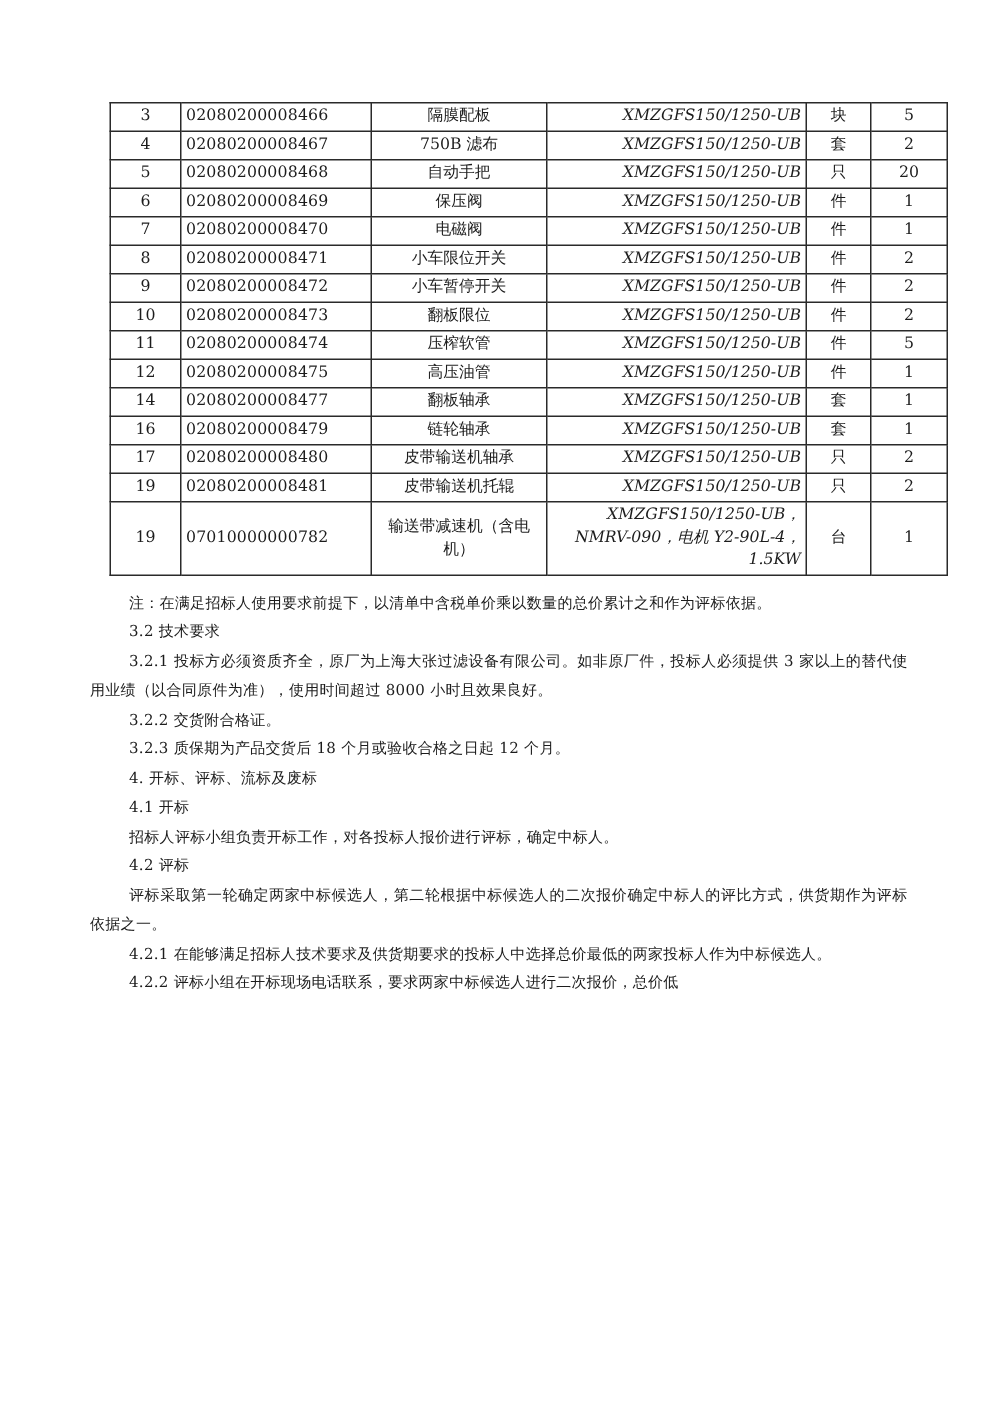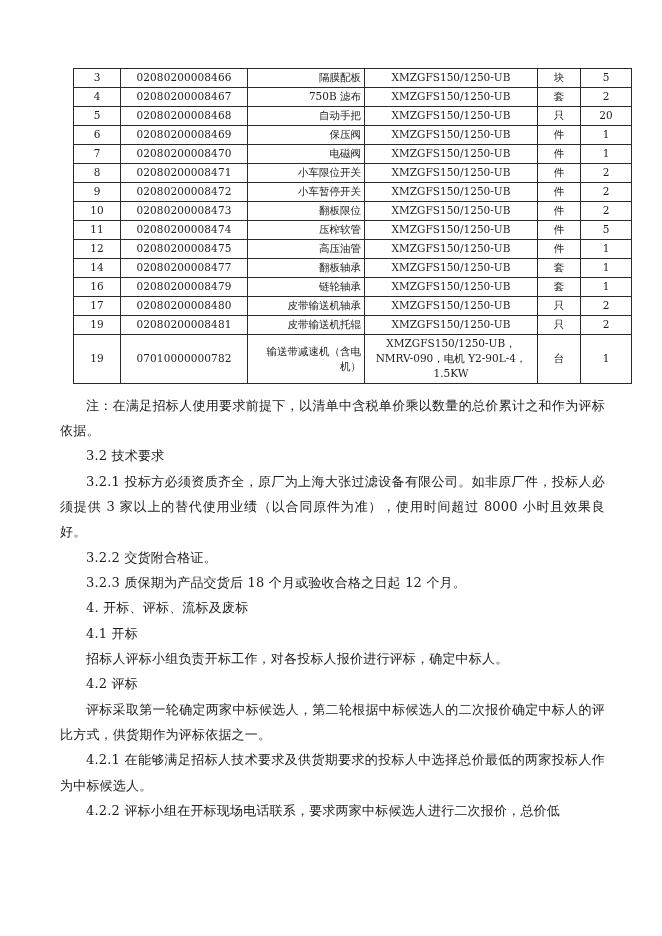--- a/index.html
+++ b/index.html
@@ -39,33 +39,33 @@
     font-size: 10.5px;
   }
   table.items td {
     border: 1px solid #2a2a2a;
     padding: 1px 3px;
     vertical-align: middle;
     line-height: 1.45;
     font-family: "DejaVu Serif", "Liberation Serif", serif;
   }
   td.c-no      { width: 40px;  text-align: center; font-family: "Liberation Serif", serif; }
-  td.c-code    { width: 120px; text-align: center; font-family: "Liberation Serif", serif; letter-spacing: 0.1px; }
-  td.c-name    { width: 110px; text-align: right; padding-left: 6px; }
-  td.c-spec    { width: 166px; text-align: center; padding-left: 5px; font-family: "Liberation Serif", serif; }
+  td.c-code    { width: 120px; font-family: "Liberation Serif", serif; letter-spacing: 0.1px; }
+  td.c-name    { width: 110px; text-align: center; padding-left: 6px; }
+  td.c-spec    { width: 166px; text-align: right; padding-left: 5px; font-family: "Liberation Serif", serif; font-style: italic; }
   td.c-unit    { width: 36px;  text-align: center; }
   td.c-qty     { width: 44px;  text-align: center; font-family: "Liberation Serif", serif; }
   tr.row-std td { height: 16px; }
   tr.row-tall td { height: 34px; }
   td.c-name-wrap { line-height: 1.4; }
   td.c-spec-wrap { line-height: 1.4; }
 
   
   .para {
-    font-size: 13px;
+    font-size: 10px;
     line-height: 1.95;
     text-align: justify;
     text-justify: inter-ideograph;
     margin: 0;
     letter-spacing: 0.2px;
     font-family: "DejaVu Serif", "Liberation Serif", serif;
   }
   .para.indent { text-indent: 26px; }
   .para.note { margin-top: 7px; }
   .para.heading { text-indent: 26px; }

